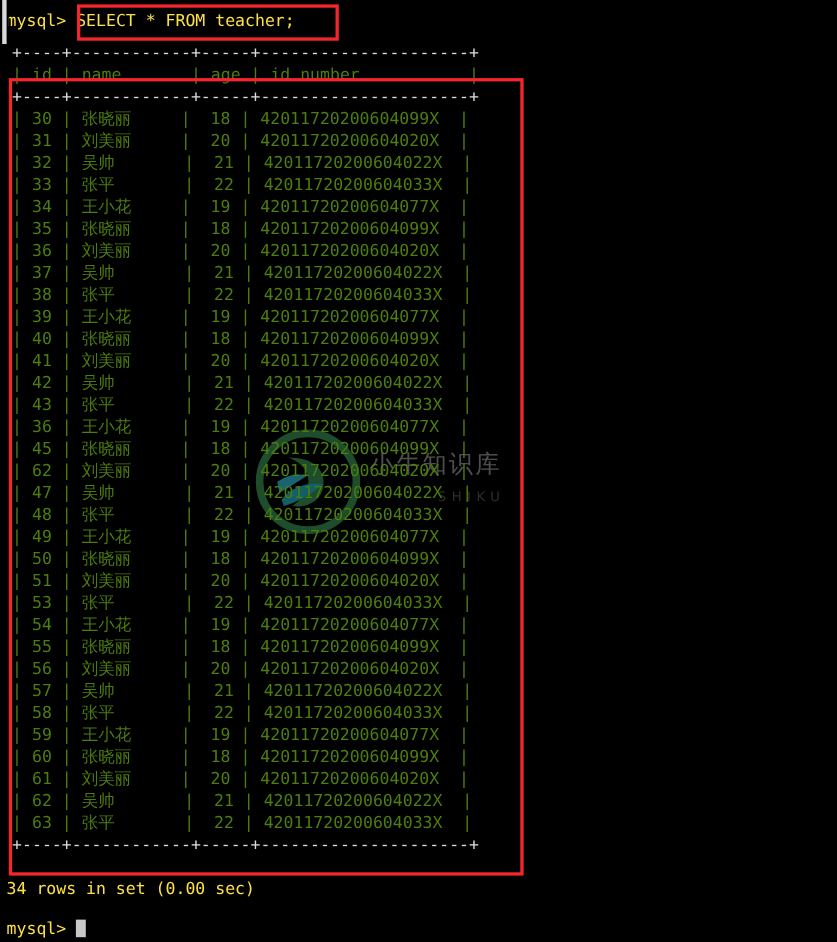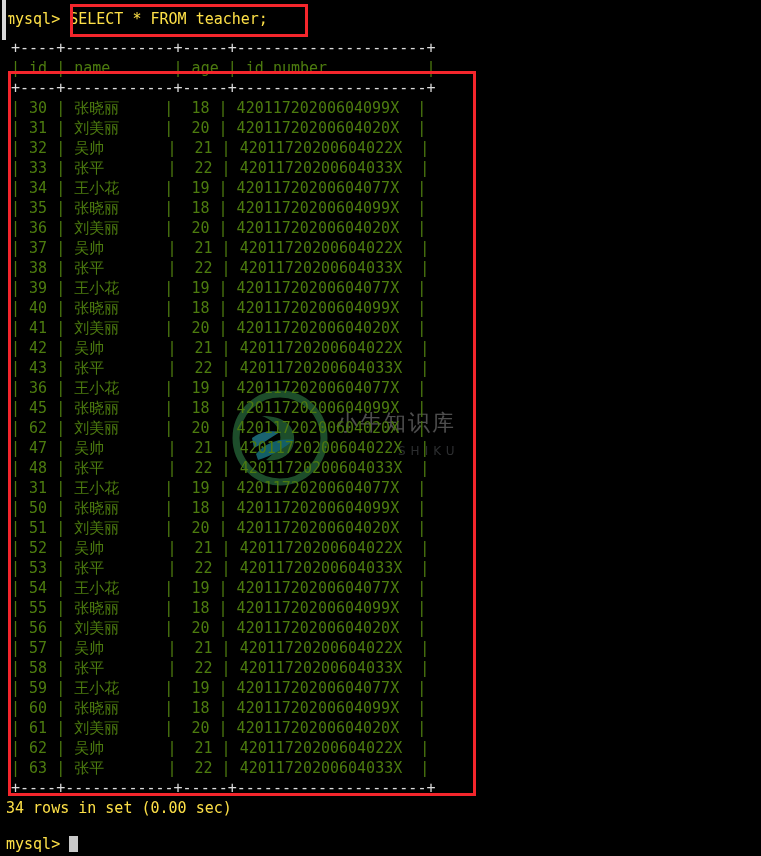--- a/index.html
+++ b/index.html
@@ -174,24 +174,23 @@
         <div class="tbl-row">| 39 | 王小花     |  19 | 42011720200604077X  |</div>
         <div class="tbl-row">| 40 | 张晓丽     |  18 | 42011720200604099X  |</div>
         <div class="tbl-row">| 41 | 刘美丽     |  20 | 42011720200604020X  |</div>
         <div class="tbl-row">| 42 | 吴帅       |  21 | 42011720200604022X  |</div>
         <div class="tbl-row">| 43 | 张平       |  22 | 42011720200604033X  |</div>
         <div class="tbl-row">| 36 | 王小花     |  19 | 42011720200604077X  |</div>
         <div class="tbl-row">| 45 | 张晓丽     |  18 | 42011720200604099X  |</div>
         <div class="tbl-row">| 62 | 刘美丽     |  20 | 42011720200604020X  |</div>
         <div class="tbl-row">| 47 | 吴帅       |  21 | 42011720200604022X  |</div>
         <div class="tbl-row">| 48 | 张平       |  22 | 42011720200604033X  |</div>
-        <div class="tbl-row">| 31 | 王小花     |  19 | 42011720200604077X  |</div>
+        <div class="tbl-row">| 49 | 王小花     |  19 | 42011720200604077X  |</div>
         <div class="tbl-row">| 50 | 张晓丽     |  18 | 42011720200604099X  |</div>
         <div class="tbl-row">| 51 | 刘美丽     |  20 | 42011720200604020X  |</div>
-        <div class="tbl-row">| 52 | 吴帅       |  21 | 42011720200604022X  |</div>
         <div class="tbl-row">| 53 | 张平       |  22 | 42011720200604033X  |</div>
         <div class="tbl-row">| 54 | 王小花     |  19 | 42011720200604077X  |</div>
         <div class="tbl-row">| 55 | 张晓丽     |  18 | 42011720200604099X  |</div>
         <div class="tbl-row">| 56 | 刘美丽     |  20 | 42011720200604020X  |</div>
         <div class="tbl-row">| 57 | 吴帅       |  21 | 42011720200604022X  |</div>
         <div class="tbl-row">| 58 | 张平       |  22 | 42011720200604033X  |</div>
         <div class="tbl-row">| 59 | 王小花     |  19 | 42011720200604077X  |</div>
         <div class="tbl-row">| 60 | 张晓丽     |  18 | 42011720200604099X  |</div>
         <div class="tbl-row">| 61 | 刘美丽     |  20 | 42011720200604020X  |</div>
         <div class="tbl-row">| 62 | 吴帅       |  21 | 42011720200604022X  |</div>

